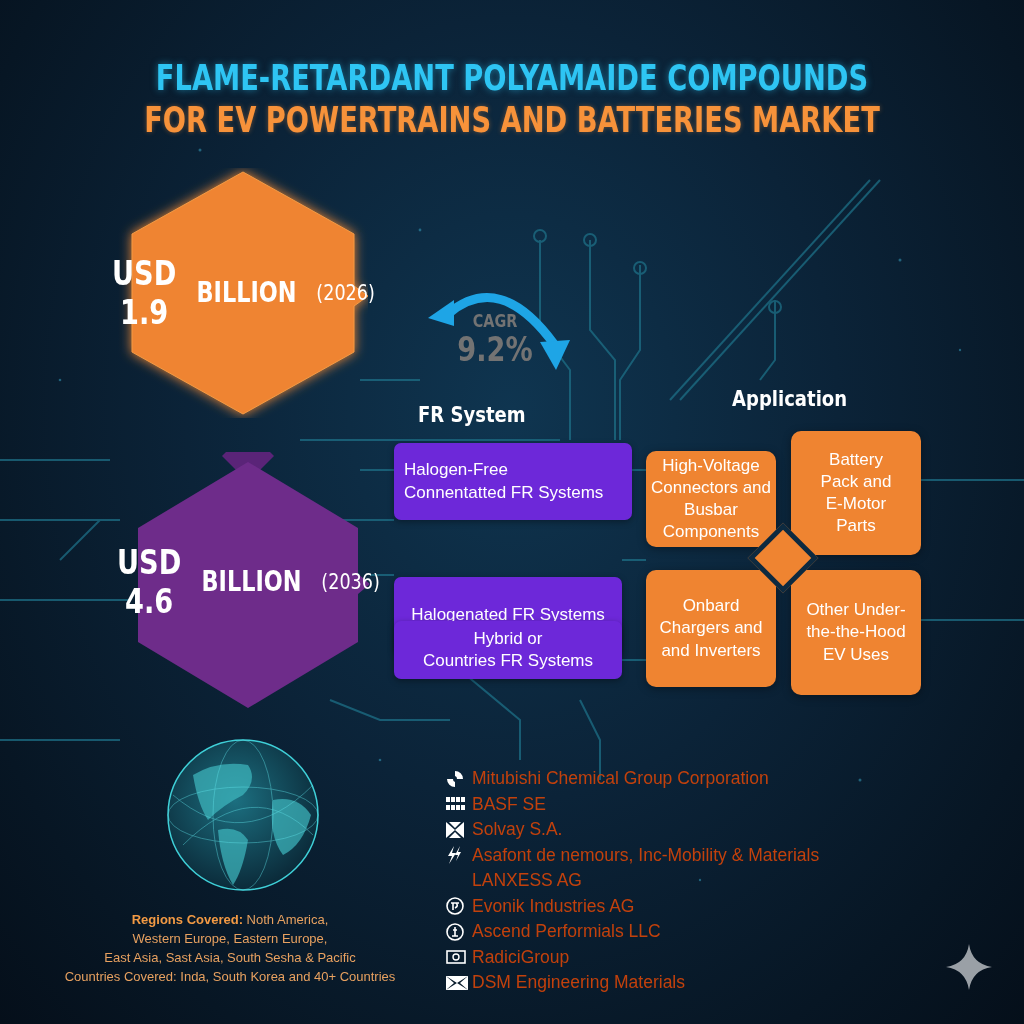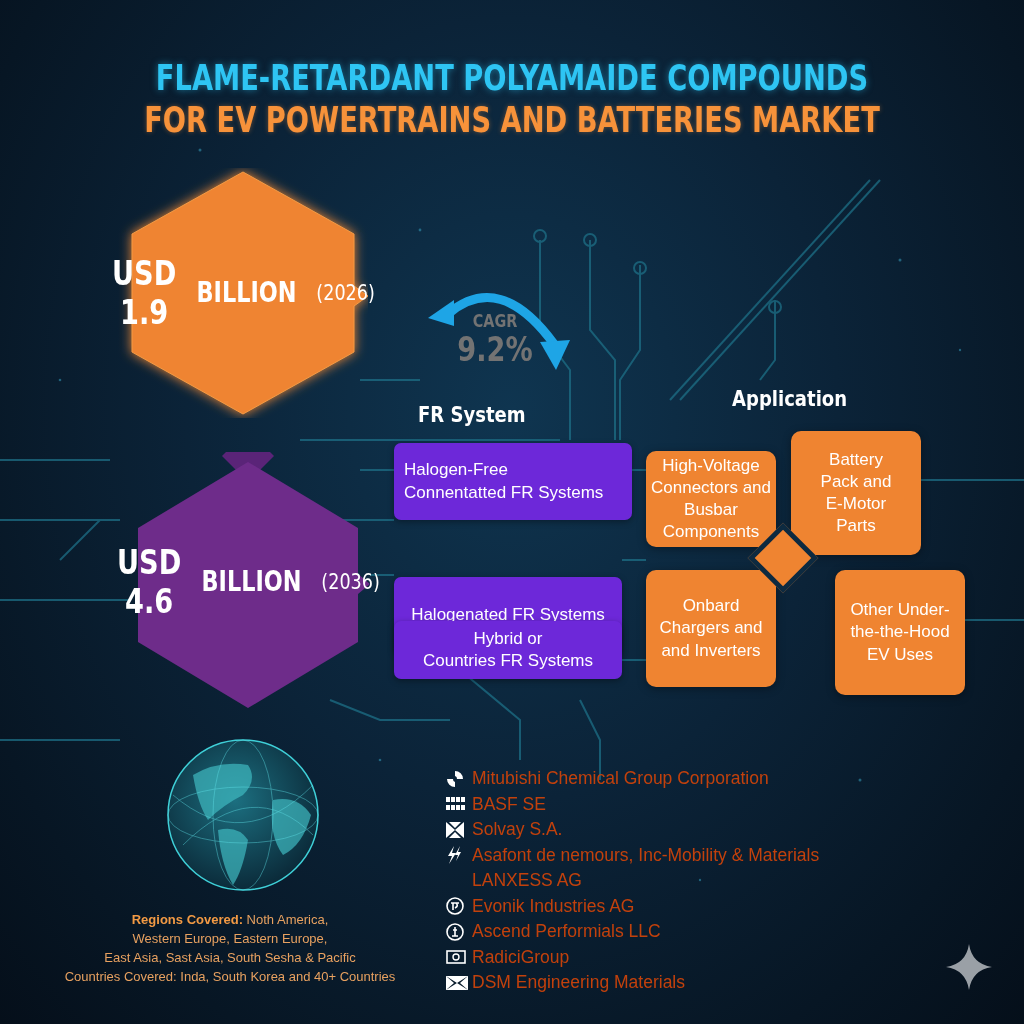--- a/index.html
+++ b/index.html
@@ -29,21 +29,21 @@
 
   .green-box { position:absolute; left:394px; width:228px; background:#6d28d9; border-radius:7px; color:#fff; font-size:17px; line-height:1.3; box-shadow:0 2px 6px rgba(0,0,0,0.35); display:flex; align-items:center; }
   .g1 { top:443px; height:77px; padding-left:10px; }
   .g2 { top:533px; height:77px; justify-content:center;margin-top:44px; }
   .g3 { top:621px; height:58px; justify-content:center; text-align:center; }
 
   .orange-box { position:absolute; width:130px; background:#ef8431; border-radius:10px; color:#fff; font-size:17px; line-height:1.3; text-align:center; display:flex; align-items:center; justify-content:center; box-shadow:0 2px 8px rgba(0,0,0,0.35); }
   .o1 { left:646px; top:431px; height:96px;margin-top:20px; }
   .o2 { left:791px; top:431px; height:124px; }
   .o3 { left:646px; top:570px; height:117px; }
-  .o4 { left:791px; top:570px; height:125px;margin-left:44px; }
+  .o4 { left:791px; top:570px; height:125px; }
   .diamond { position:absolute; left:758px; top:533px; width:40px; height:40px; background:#ef8431; transform:rotate(45deg); border:5px solid #0d2a40; }
 
   .globe { position:absolute; left:163px; top:735px; width:160px; height:160px; }
 
   .regions { position:absolute; left:60px; top:910px; width:340px; text-align:center; color:#e8a160; font-size:13px; line-height:19px; }
   .regions .hl { color:#f39a44; font-weight:bold; }
 
   .companies { position:absolute; left:446px; top:766px; color:#c2410c; font-size:17.5px; }
   .company { display:flex; align-items:center; height:25.5px; }
   .company .ic { width:26px; display:inline-flex; align-items:center; justify-content:flex-start; font-size:15px; color:#fff; }

